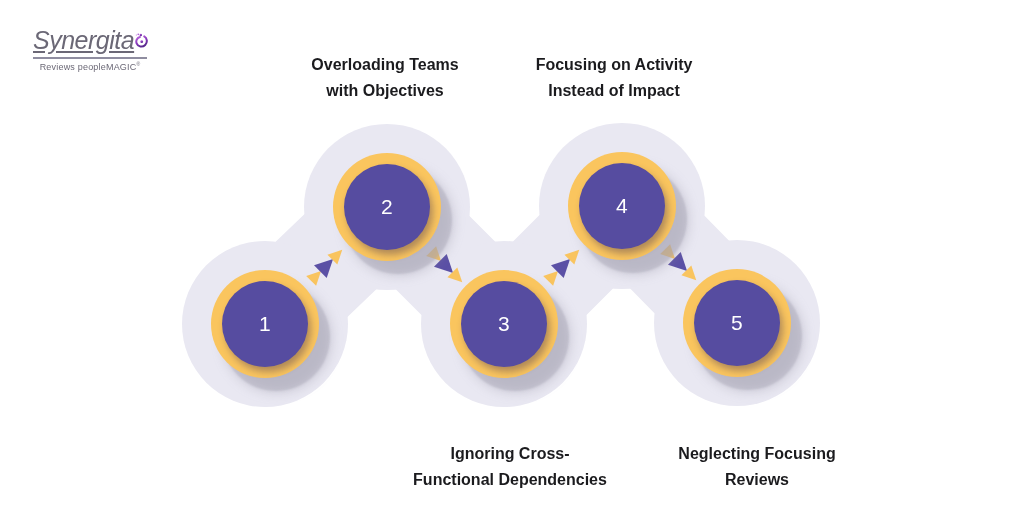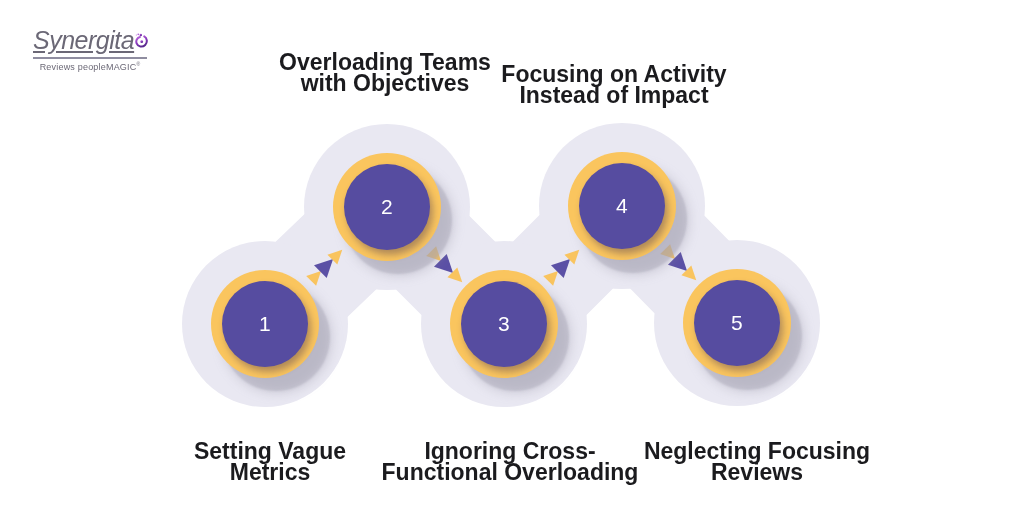--- a/index.html
+++ b/index.html
@@ -35,21 +35,21 @@
   .step-inner{
     width:86px;height:86px;border-radius:50%;
     background:var(--circle-purple,#564CA0);
     box-shadow:3px 5px 7px rgba(40,30,80,.35);
     display:flex;align-items:center;justify-content:center;
   }
   .step-number{color:#fff;font-size:21px;font-weight:500;letter-spacing:.5px;}
 
   .step-label{
     position:absolute;transform:translateX(-50%);
-    font-size:23px;font-weight:700;line-height:21px;
+    font-size:16px;font-weight:700;line-height:26px;
     color:var(--label-text,#1B1B1E);
     text-align:center;white-space:pre-line;
   }
 
   .logo{position:absolute;left:33px;top:26px;width:116px;}
   .logo-row{display:flex;align-items:flex-end;}
   .logo-name{
     font-style:italic;font-weight:500;font-size:25px;
     color:var(--logo-text,#6B6876);letter-spacing:-0.5px;line-height:28px;text-decoration:underline;
   }
@@ -120,27 +120,25 @@
     <div class="step-inner">
       <span class="step-number">4</span>
     </div>
   </div>
   <div class="step-circle" style="left:683px;top:269px;">
     <div class="step-inner">
       <span class="step-number">5</span>
     </div>
   </div>
 
-  <div class="step-label" style="left:270px;top:441px;">Setting Vague
-Metrics</div>
   <div class="step-label" style="left:385px;top:52px;">Overloading Teams
 with Objectives</div>
   <div class="step-label" style="left:510px;top:441px;">Ignoring Cross-
-Functional Overloading</div>
-  <div class="step-label" style="left:614px;top:64px;">Focusing on Activity
+Functional Dependencies</div>
+  <div class="step-label" style="left:614px;top:52px;">Focusing on Activity
 Instead of Impact</div>
   <div class="step-label" style="left:757px;top:441px;">Neglecting Focusing
 Reviews</div>
 
   <div class="logo">
     <div class="logo-row">
       <span class="logo-name">Synergita</span>
       <svg class="logo-mark" width="26" height="30" viewBox="0 0 30 34">
         <defs>
           <linearGradient id="swirlGrad" x1="0" y1="0" x2="0.5" y2="1">

